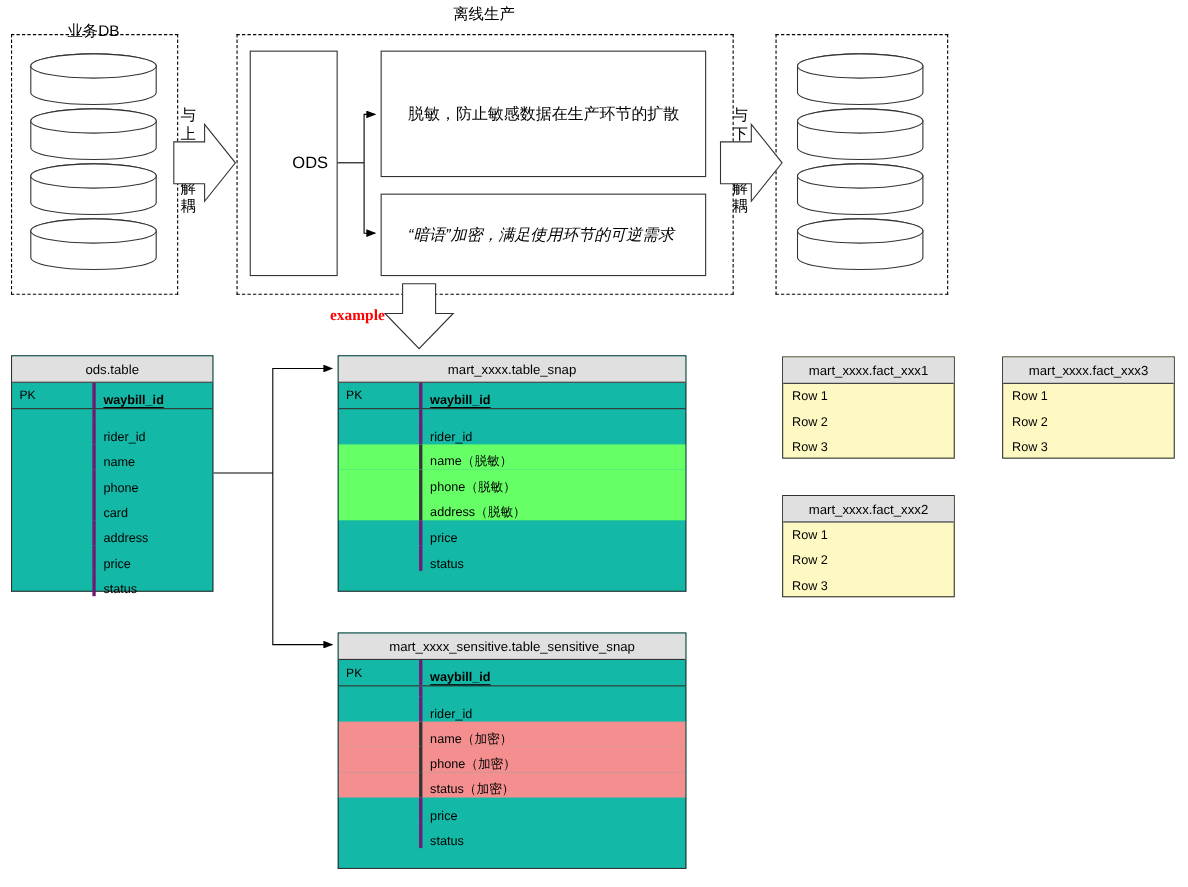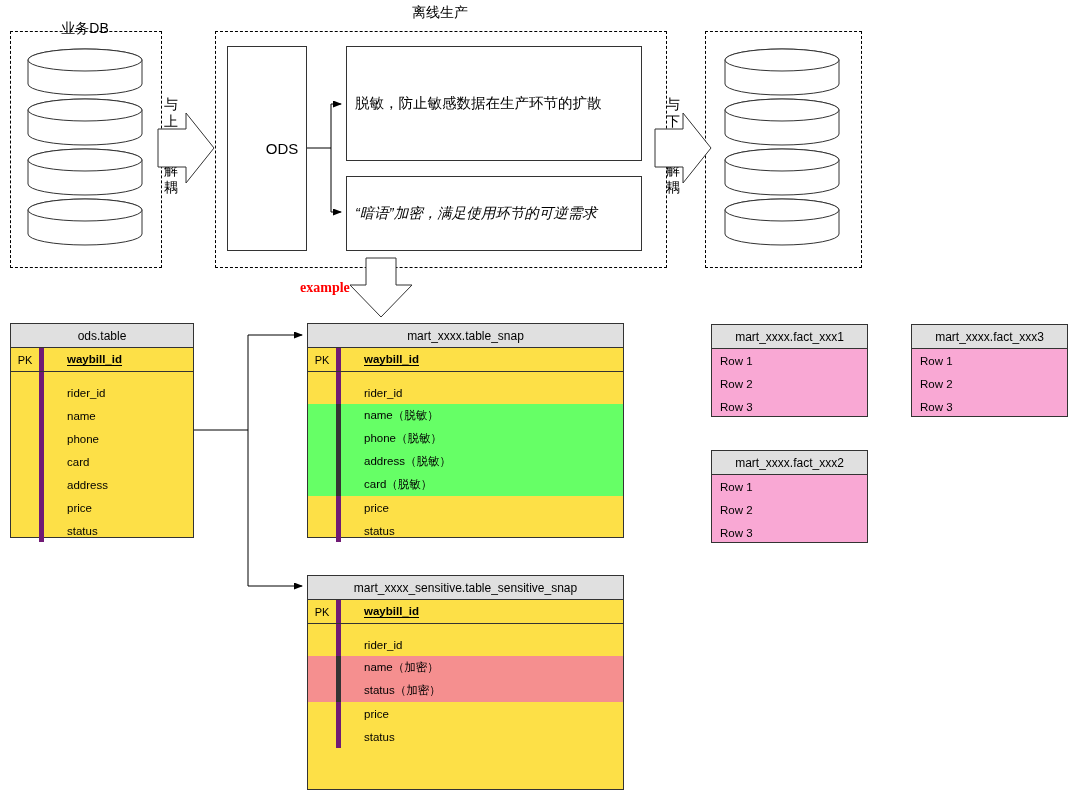--- a/index.html
+++ b/index.html
@@ -24,74 +24,75 @@
   
   .cyl{position:absolute;}
   .cyl svg{display:block;}
 
   
   .rectbox{
     position:absolute;border:1px solid #333;background:#fff;
     display:flex;align-items:center;justify-content:center;
     font-size:15px;color:#000;box-sizing:border-box;padding-left:30px;
   }
-  .rectbox.left-pad{justify-content:flex-start;padding-left:8px;font-size:14.5px;}
+  .rectbox.left-pad{justify-content:flex-start;padding-left:24px;font-size:14.5px;}
 
   
   .vlabel{
     position:absolute;font-size:14px;line-height:17px;text-align:center;
     writing-mode:horizontal-tb;
   }
   .vlabel span{display:block;}
 
   
   .lines{position:absolute;left:0;top:0;width:1080px;height:806px;pointer-events:none;}
 
   
   .example-lbl{
     position:absolute;color:#ff0000;font-weight:bold;font-size:14px;
     font-family:"Liberation Serif","DejaVu Serif",serif;
     white-space:nowrap;
   }
 
   
   .ertable{
-    position:absolute;border:1px solid #333;background:#fde047;box-sizing:border-box;
+    position:absolute;border:1px solid #333;background:#14b8a6;box-sizing:border-box;
     font-size:11.5px;
   }
   .er-head{
     height:24px;line-height:24px;text-align:center;background:#e0e0e0;
     border-bottom:1px solid #333;font-size:12px;color:#000;box-sizing:border-box;
     white-space:nowrap;overflow:hidden;
   }
   .er-body{position:relative;}
   .er-row{
     height:23px;display:flex;align-items:center;box-sizing:border-box;
     position:relative;
+    gap:45px;
   }
   .er-row .pk{
     width:28px;flex:0 0 28px;text-align:center;font-size:11px;color:#000;
     align-self:stretch;display:flex;align-items:center;justify-content:center;
   }
   .er-row .fld{
-    flex:1 1 auto;padding-left:23px;font-size:11.5px;color:#000;
-    border-left:5px solid #701a75;align-self:stretch;display:flex;align-items:center;
+    flex:1 1 auto;padding-left:7px;font-size:11.5px;color:#000;
+    border-left:3px solid #701a75;align-self:stretch;display:flex;align-items:flex-end;
     white-space:nowrap;
   }
   .er-row.pkrow{border-bottom:1px solid #333;height:24px;}
   .er-row.pkrow .fld{font-weight:bold;}
   .er-row.pkrow .fld span{border-bottom:1px solid #000;padding-bottom:0px;}
   .er-row.hl-green{background:#66ff66;}
   .er-row.hl-red{background:#f58f8f;}
   .er-row.hl-green .fld,.er-row.hl-red .fld{border-left-color:#333;}
   .er-pad{height:9px;}
 
   
   .facttable{
-    position:absolute;border:1px solid #333;background:#f9a8d4;box-sizing:border-box;
+    position:absolute;border:1px solid #333;background:#fef9c3;box-sizing:border-box;
   }
   .facttable .fr{
     height:23px;display:flex;align-items:center;padding-left:8px;
     font-size:11.5px;color:#000;box-sizing:border-box;
   }
 </style>
 </head>
 <body>
 
 <div class="grp-title" style="left:10px;top:4px;width:150px;margin-top:16px;">业务DB</div>
@@ -284,24 +285,20 @@
       <div class="fld">name（脱敏）</div>
     </div>
     <div class="er-row hl-green">
       <div class="pk"></div>
       <div class="fld">phone（脱敏）</div>
     </div>
     <div class="er-row hl-green">
       <div class="pk"></div>
       <div class="fld">address（脱敏）</div>
     </div>
-    <div class="er-row hl-green">
-      <div class="pk"></div>
-      <div class="fld">card（脱敏）</div>
-    </div>
     <div class="er-row">
       <div class="pk"></div>
       <div class="fld">price</div>
     </div>
     <div class="er-row">
       <div class="pk"></div>
       <div class="fld">status</div>
     </div>
   </div>
 </div>
@@ -322,20 +319,24 @@
     <div class="er-row">
       <div class="pk"></div>
       <div class="fld">rider_id</div>
     </div>
     <div class="er-row hl-red">
       <div class="pk"></div>
       <div class="fld">name（加密）</div>
     </div>
     <div class="er-row hl-red">
       <div class="pk"></div>
+      <div class="fld">phone（加密）</div>
+    </div>
+    <div class="er-row hl-red">
+      <div class="pk"></div>
       <div class="fld">status（加密）</div>
     </div>
     <div class="er-row">
       <div class="pk"></div>
       <div class="fld">price</div>
     </div>
     <div class="er-row">
       <div class="pk"></div>
       <div class="fld">status</div>
     </div>

